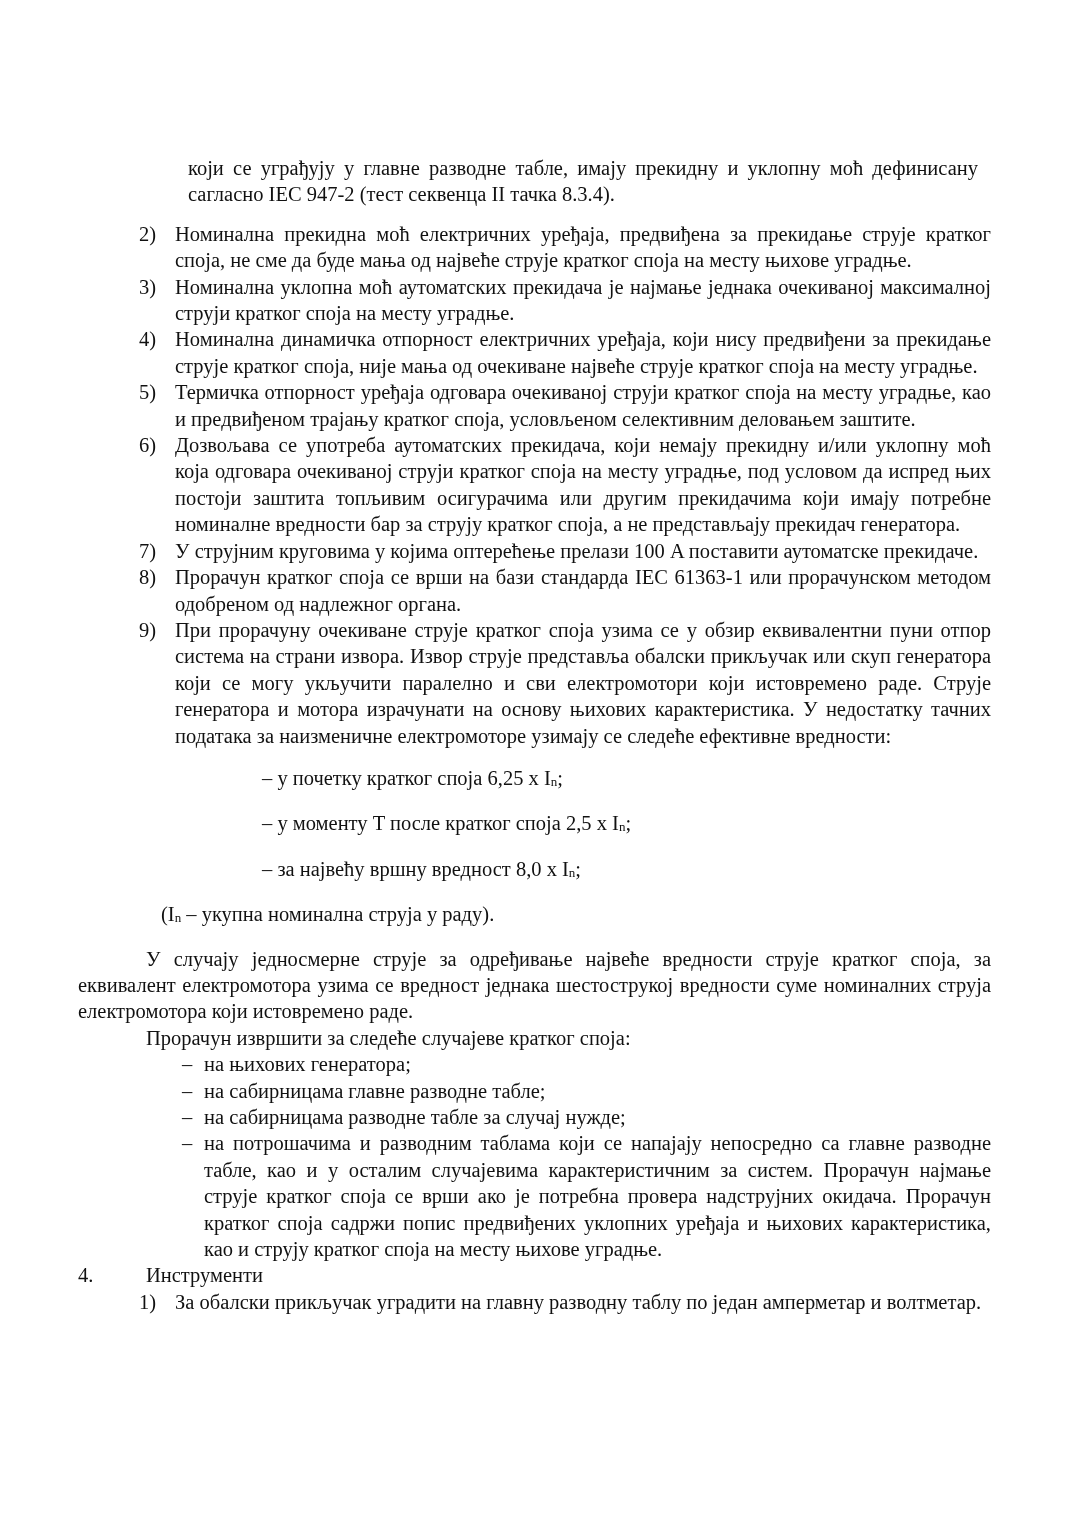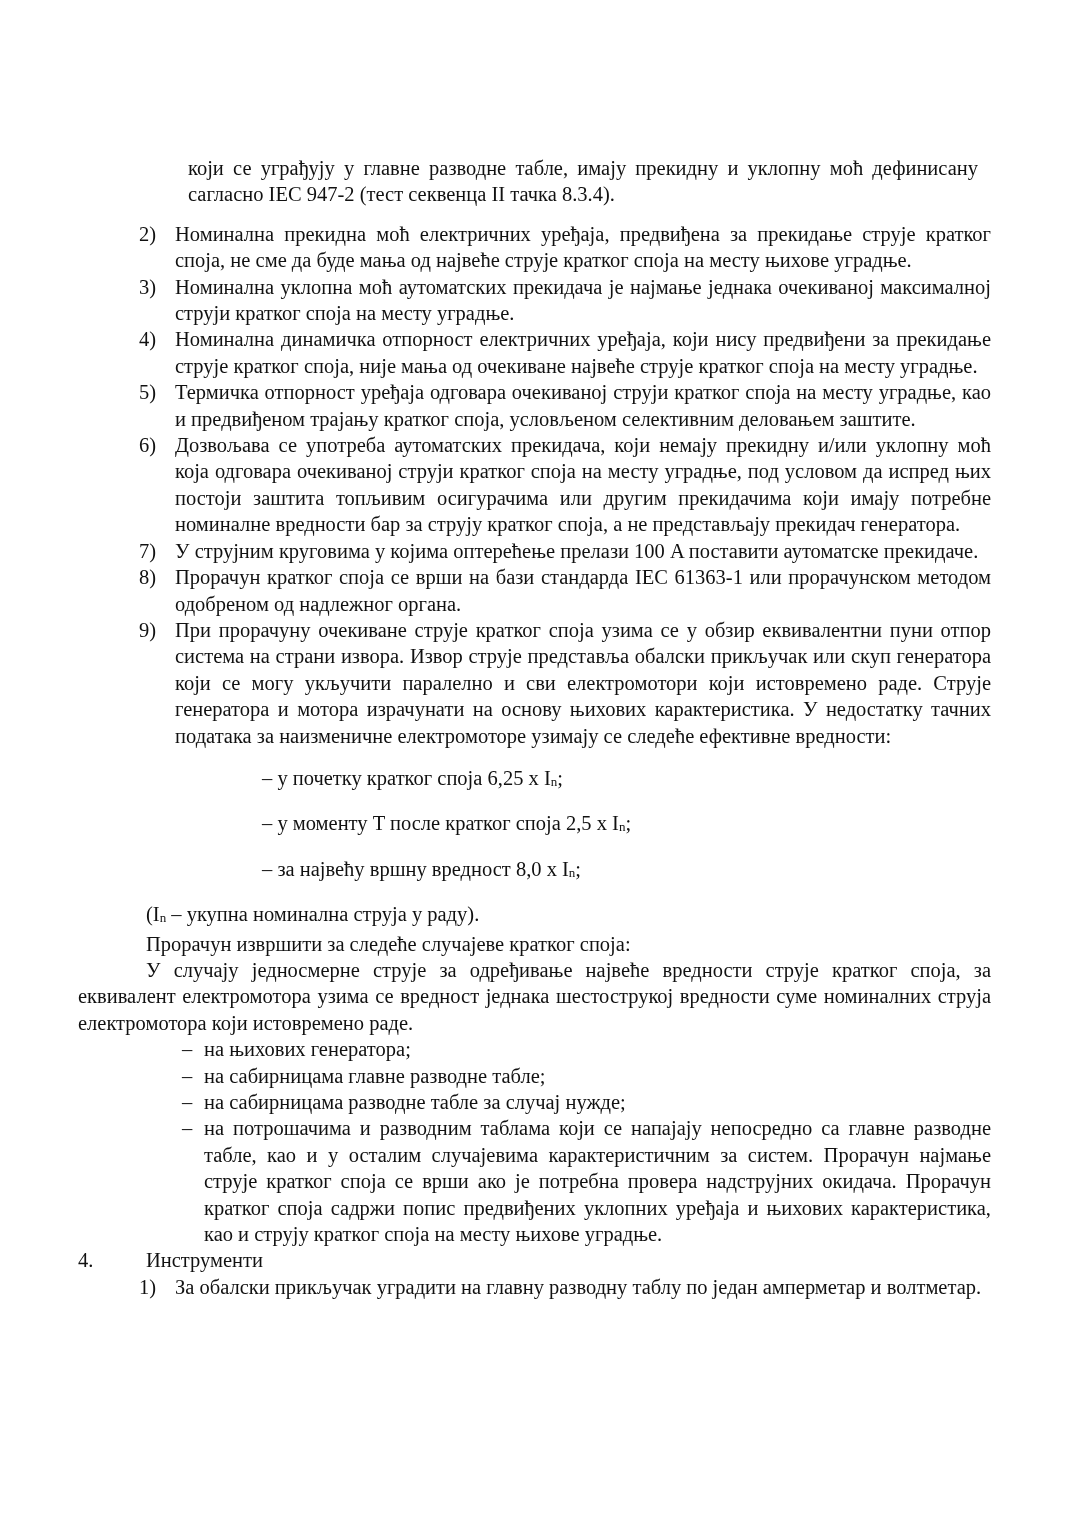--- a/index.html
+++ b/index.html
@@ -3,21 +3,21 @@
 <meta charset="utf-8">
 <style>
   html,body{margin:0;padding:0;background:#fff;}
   body{width:1090px;height:1530px;position:relative;overflow:hidden;
        font-family:"Liberation Serif","DejaVu Serif",serif;color:#111;font-size:20.5px;line-height:26.4px;}
   .page{position:absolute;left:78px;top:142px;width:913px;}
   .item{position:relative;padding-left:97px;text-align:justify;margin:0;}
   .item .num{position:absolute;left:61px;top:0;}
   .cont{padding-left:97px;text-align:justify;margin:13px;}
   .dash1{padding-left:168px;margin:16px;}
-  .paren{padding-left:68px;margin:0;}
+  .paren{padding-left:68px;margin:15px;}
   .indent{text-indent:68px;text-align:justify;margin:0;}
   .dash2{position:relative;padding-left:126px;text-align:justify;margin:0;}
   .dash2 .d{position:absolute;left:104px;}
   .sec{position:relative;padding-left:68px;margin:0;}
   .sec .num{position:absolute;left:0;}
   sub{font-size:13px;vertical-align:baseline;position:relative;top:1px;}
 </style>
 </head>
 <body>
 
@@ -36,22 +36,22 @@
   </div>
 
   <div>
     <p class="dash1"><span>– у почетку кратког споја 6,25 x I</span><sub>n</sub><span>;</span></p>
     <p class="dash1"><span>– у моменту T после кратког споја 2,5 x I</span><sub>n</sub><span>;</span></p>
     <p class="dash1"><span>– за највећу вршну вредност 8,0 x I</span><sub>n</sub><span>;</span></p>
   </div>
 
   <p class="paren"><span>(I</span><sub>n</sub><span> – укупна номинална струја у раду).</span></p>
 
+  <p class="indent">У случају једносмерне струје за одређивање највеће вредности струје кратког споја, за еквивалент електромотора узима се вредност једнака шестострукој вредности суме номиналних струја електромотора који истовремено раде.</p>
   <p class="indent">Прорачун извршити за следеће случајеве кратког споја:</p>
-  <p class="indent">У случају једносмерне струје за одређивање највеће вредности струје кратког споја, за еквивалент електромотора узима се вредност једнака шестострукој вредности суме номиналних струја електромотора који истовремено раде.</p>
 
   <div>
     <p class="dash2"><span class="d">–</span><span>на њихових генератора;</span></p>
     <p class="dash2"><span class="d">–</span><span>на сабирницама главне разводне табле;</span></p>
     <p class="dash2"><span class="d">–</span><span>на сабирницама разводне табле за случај нужде;</span></p>
     <p class="dash2"><span class="d">–</span><span>на потрошачима и разводним таблама који се напајају непосредно са главне разводне табле, као и у осталим случајевима карактеристичним за систем. Прорачун најмање струје кратког споја се врши ако је потребна провера надструјних окидача. Прорачун кратког споја садржи попис предвиђених уклопних уређаја и њихових карактеристика, као и струју кратког споја на месту њихове уградње.</span></p>
   </div>
 
   <p class="sec"><span class="num">4.</span><span>Инструменти</span></p>
   <p class="item"><span class="num">1)</span><span>За обалски прикључак уградити на главну разводну таблу по један амперметар и волтметар.</span></p>

